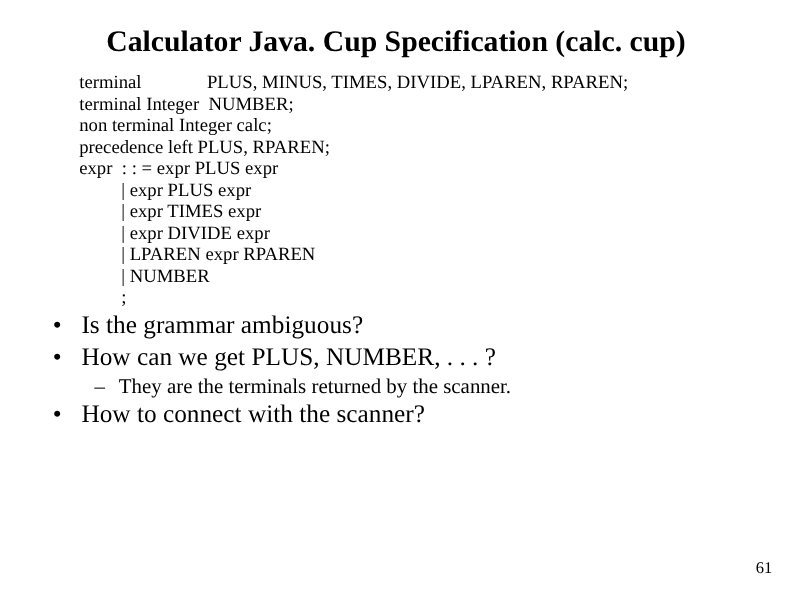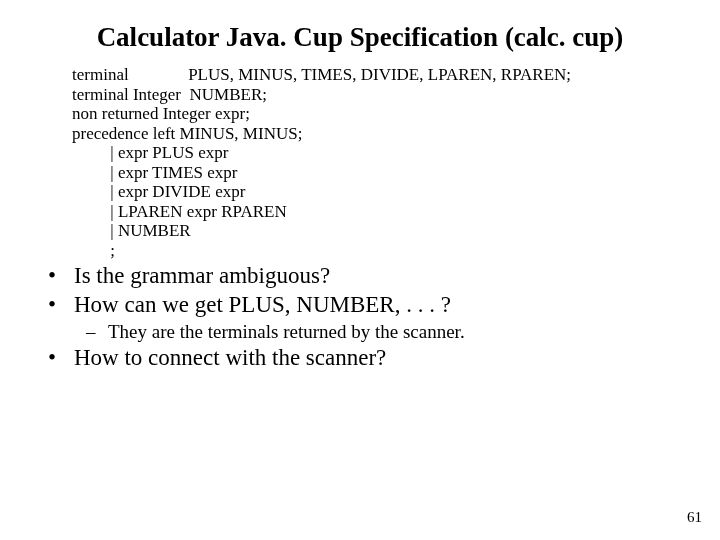--- a/index.html
+++ b/index.html
@@ -69,22 +69,23 @@
 </head>
 <body>
 
 <div class="slide">
 
   <div class="title">Calculator Java. Cup Specification (calc. cup)</div>
 
   <div class="spec">
     <div class="row"><span>terminal</span><span>              </span><span>PLUS, MINUS, TIMES, DIVIDE, LPAREN, RPAREN;</span></div>
     <div class="row">terminal Integer  NUMBER;</div>
-    <div class="row">non returned Integer expr;</div>
-    <div class="row">precedence left MINUS, MINUS;</div>
+    <div class="row">non terminal Integer calc;</div>
+    <div class="row">precedence left PLUS, RPAREN;</div>
+    <div class="row">expr  : : = expr PLUS expr</div>
     <div class="row">         | expr PLUS expr</div>
     <div class="row">         | expr TIMES expr</div>
     <div class="row">         | expr DIVIDE expr</div>
     <div class="row">         | LPAREN expr RPAREN</div>
     <div class="row">         | NUMBER</div>
     <div class="row">         ;</div>
   </div>
 
   <div class="bullets">
     <div class="b1">

